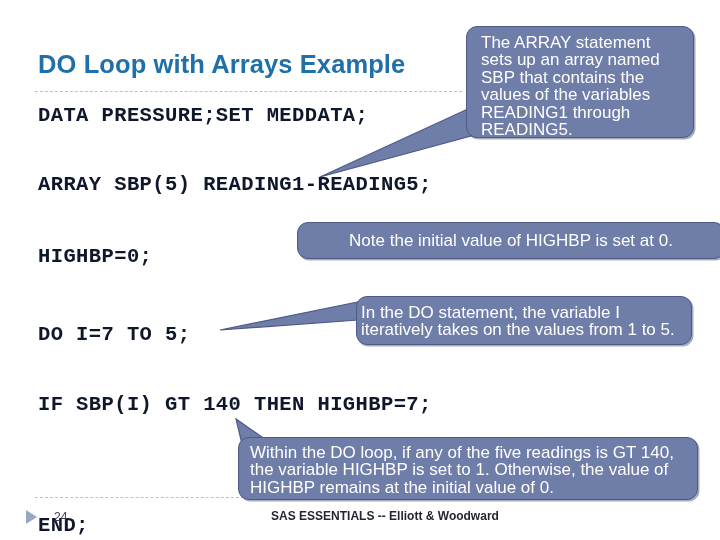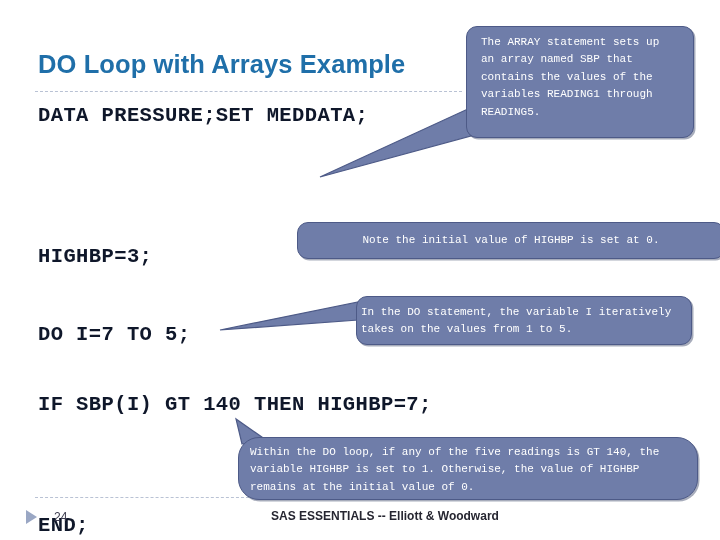--- a/index.html
+++ b/index.html
@@ -63,22 +63,22 @@
   .code.l5 { left: 38px; top: 393px; }
   .code.l6 { left: 38px; top: 470px; margin-top: 44px; }
 
   
   .callout {
     position: absolute;
     background: #6f7da9;
     border: 1.4px solid #4d5a87;
     border-radius: 11px;
     color: #ffffff;
-    font-family: Liberation Mono, monospace;
-    font-size: 11px;
+    font-family: Liberation Sans, sans-serif;
+    font-size: 17px;
     line-height: 17.4px;
     box-sizing: border-box;
     z-index: 5;
     box-shadow: 1.5px 1.5px 0 rgba(60,70,105,0.45);
   }
   .callout .txt { display: block; }
 
   
   #callout-array {
     left: 466px;
@@ -107,21 +107,20 @@
     text-align: left;
   }
   
   #callout-if {
     left: 238px;
     top: 437px;
     width: 460px;
     height: 63px;
     padding: 6px 11px;
     text-align: left;
-    border-radius: 21px;
   }
 
   
   #tails {
     position: absolute;
     left: 0;
     top: 0;
     width: 720px;
     height: 540px;
     z-index: 4;
@@ -166,21 +165,22 @@
 <body>
 
 <div id="slide">
 
   <div class="slide-title">DO Loop with Arrays Example</div>
 
   <div class="dash-rule top"></div>
   <div class="dash-rule bottom"></div>
 
   <div class="code l1">DATA PRESSURE;SET MEDDATA;</div>
-  <div class="code l3">HIGHBP=3;</div>
+  <div class="code l2">ARRAY SBP(5) READING1-READING5;</div>
+  <div class="code l3">HIGHBP=0;</div>
   <div class="code l4">DO I=7 TO 5;</div>
   <div class="code l5">IF SBP(I) GT 140 THEN HIGHBP=7;</div>
   <div class="code l6">END;</div>
 
   <svg id="tails" viewBox="0 0 720 540" xmlns="http://www.w3.org/2000/svg">
 
     <polygon points="470,108 478,134 320,177" fill="#6f7da9" stroke="#4d5a87" stroke-width="1.2"></polygon>
 
     <polygon points="300,232 300,250 378,256" fill="#6f7da9" stroke="#4d5a87" stroke-width="1.2"></polygon>
 

